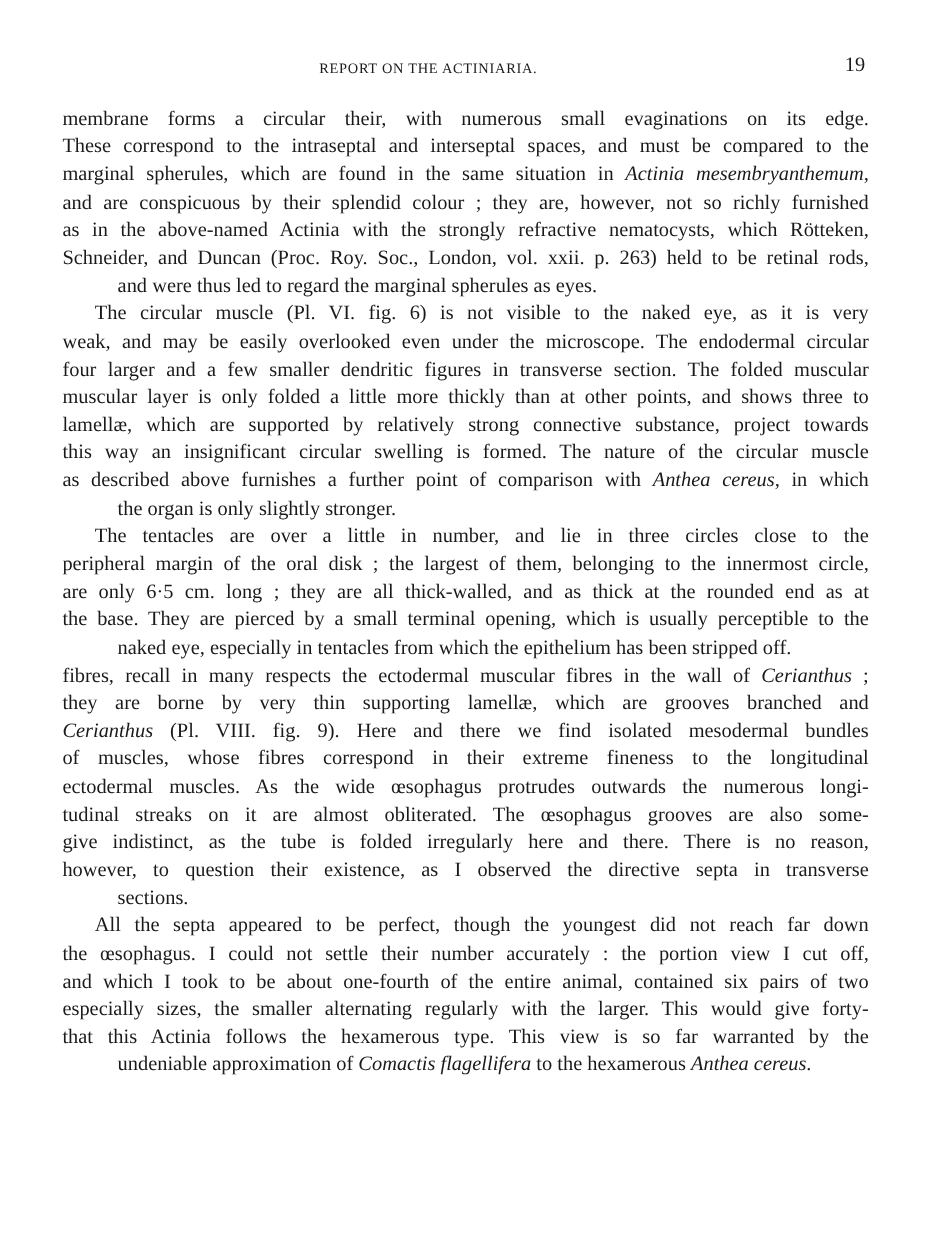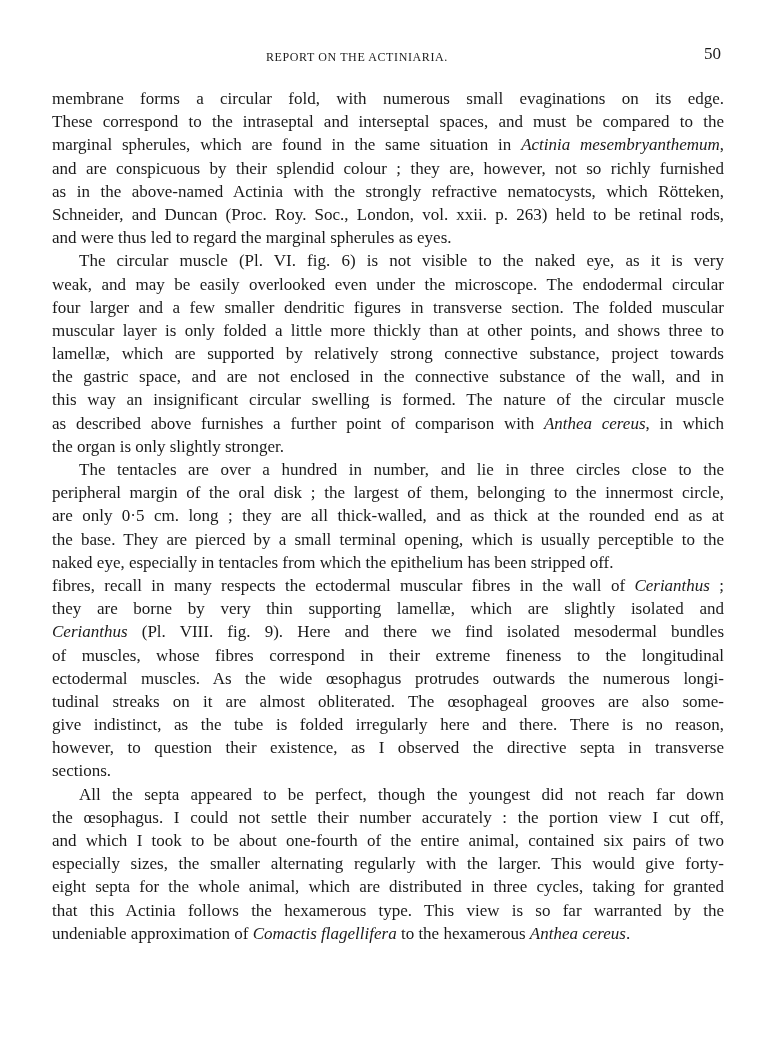--- a/index.html
+++ b/index.html
@@ -5,75 +5,73 @@
     html, body { margin: 0; padding: 0; background: #ffffff; }
     body { width: 776px; height: 1050px; position: relative; overflow: hidden;
            font-family: "Liberation Serif", "DejaVu Serif", serif; color: #1a1a1a; }
     .header { position: absolute; top: 46px; left: 0; width: 776px; height: 24px; }
     .running-title { position: absolute; left: 266px; top: 4px; font-size: 12px;
            letter-spacing: 0.6px; font-variant: small-caps; text-transform: uppercase; }
     .page-number { position: absolute; left: 704px; top: -2px; font-size: 17px; }
     .body-text { position: absolute; top: 87px; left: 52px; width: 672px; }
     .line { height: 23.2px; line-height: 23.2px; font-size: 17px; white-space: nowrap;
             text-align: justify; text-align-last: justify; }
-    .line.last { text-align-last: left; }
+    .line.last { text-align-last: left; margin-left: 46px; }
     .line.indent { padding-left: 27px; }
     .para { margin: 0; }
     .para + .para { margin-top: 0px; }
     em { }
   </style>
 </head>
 <body>
 
 <div class="header">
   <span class="running-title">REPORT ON THE ACTINIARIA.</span>
-  <span class="page-number">50</span>
+  <span class="page-number">19</span>
 </div>
 
 <div class="body-text">
   <div class="para">
-    <div class="line">membrane forms a circular fold, with numerous small evaginations on its edge.</div>
+    <div class="line">membrane forms a circular their, with numerous small evaginations on its edge.</div>
     <div class="line">These correspond to the intraseptal and interseptal spaces, and must be compared to the</div>
     <div class="line">marginal spherules, which are found in the same situation in <em>Actinia mesembryanthemum</em>,</div>
     <div class="line">and are conspicuous by their splendid colour ; they are, however, not so richly furnished</div>
     <div class="line">as in the above-named Actinia with the strongly refractive nematocysts, which Rötteken,</div>
     <div class="line">Schneider, and Duncan (Proc. Roy. Soc., London, vol. xxii. p. 263) held to be retinal rods,</div>
     <div class="line last">and were thus led to regard the marginal spherules as eyes.</div>
   </div>
   <div class="para">
     <div class="line indent">The circular muscle (Pl. VI. fig. 6) is not visible to the naked eye, as it is very</div>
     <div class="line">weak, and may be easily overlooked even under the microscope. The endodermal circular</div>
     <div class="line">four larger and a few smaller dendritic figures in transverse section. The folded muscular</div>
     <div class="line">muscular layer is only folded a little more thickly than at other points, and shows three to</div>
     <div class="line">lamellæ, which are supported by relatively strong connective substance, project towards</div>
-    <div class="line">the gastric space, and are not enclosed in the connective substance of the wall, and in</div>
     <div class="line">this way an insignificant circular swelling is formed. The nature of the circular muscle</div>
     <div class="line">as described above furnishes a further point of comparison with <em>Anthea cereus</em>, in which</div>
     <div class="line last">the organ is only slightly stronger.</div>
   </div>
   <div class="para">
-    <div class="line indent">The tentacles are over a hundred in number, and lie in three circles close to the</div>
+    <div class="line indent">The tentacles are over a little in number, and lie in three circles close to the</div>
     <div class="line">peripheral margin of the oral disk ; the largest of them, belonging to the innermost circle,</div>
-    <div class="line">are only 0·5 cm. long ; they are all thick-walled, and as thick at the rounded end as at</div>
+    <div class="line">are only 6·5 cm. long ; they are all thick-walled, and as thick at the rounded end as at</div>
     <div class="line">the base. They are pierced by a small terminal opening, which is usually perceptible to the</div>
     <div class="line last">naked eye, especially in tentacles from which the epithelium has been stripped off.</div>
   </div>
   <div class="para">
     <div class="line">fibres, recall in many respects the ectodermal muscular fibres in the wall of <em>Cerianthus</em> ;</div>
-    <div class="line">they are borne by very thin supporting lamellæ, which are slightly isolated and</div>
+    <div class="line">they are borne by very thin supporting lamellæ, which are grooves branched and</div>
     <div class="line"><em>Cerianthus</em> (Pl. VIII. fig. 9). Here and there we find isolated mesodermal bundles</div>
     <div class="line">of muscles, whose fibres correspond in their extreme fineness to the longitudinal</div>
     <div class="line">ectodermal muscles. As the wide œsophagus protrudes outwards the numerous longi-</div>
-    <div class="line">tudinal streaks on it are almost obliterated. The œsophageal grooves are also some-</div>
+    <div class="line">tudinal streaks on it are almost obliterated. The œsophagus grooves are also some-</div>
     <div class="line">give indistinct, as the tube is folded irregularly here and there. There is no reason,</div>
     <div class="line">however, to question their existence, as I observed the directive septa in transverse</div>
     <div class="line last">sections.</div>
   </div>
   <div class="para">
     <div class="line indent">All the septa appeared to be perfect, though the youngest did not reach far down</div>
     <div class="line">the œsophagus. I could not settle their number accurately : the portion view I cut off,</div>
     <div class="line">and which I took to be about one-fourth of the entire animal, contained six pairs of two</div>
     <div class="line">especially sizes, the smaller alternating regularly with the larger. This would give forty-</div>
-    <div class="line">eight septa for the whole animal, which are distributed in three cycles, taking for granted</div>
     <div class="line">that this Actinia follows the hexamerous type. This view is so far warranted by the</div>
     <div class="line last">undeniable approximation of <em>Comactis flagellifera</em> to the hexamerous <em>Anthea cereus</em>.</div>
   </div>
 </div>
 
 </body></html>

